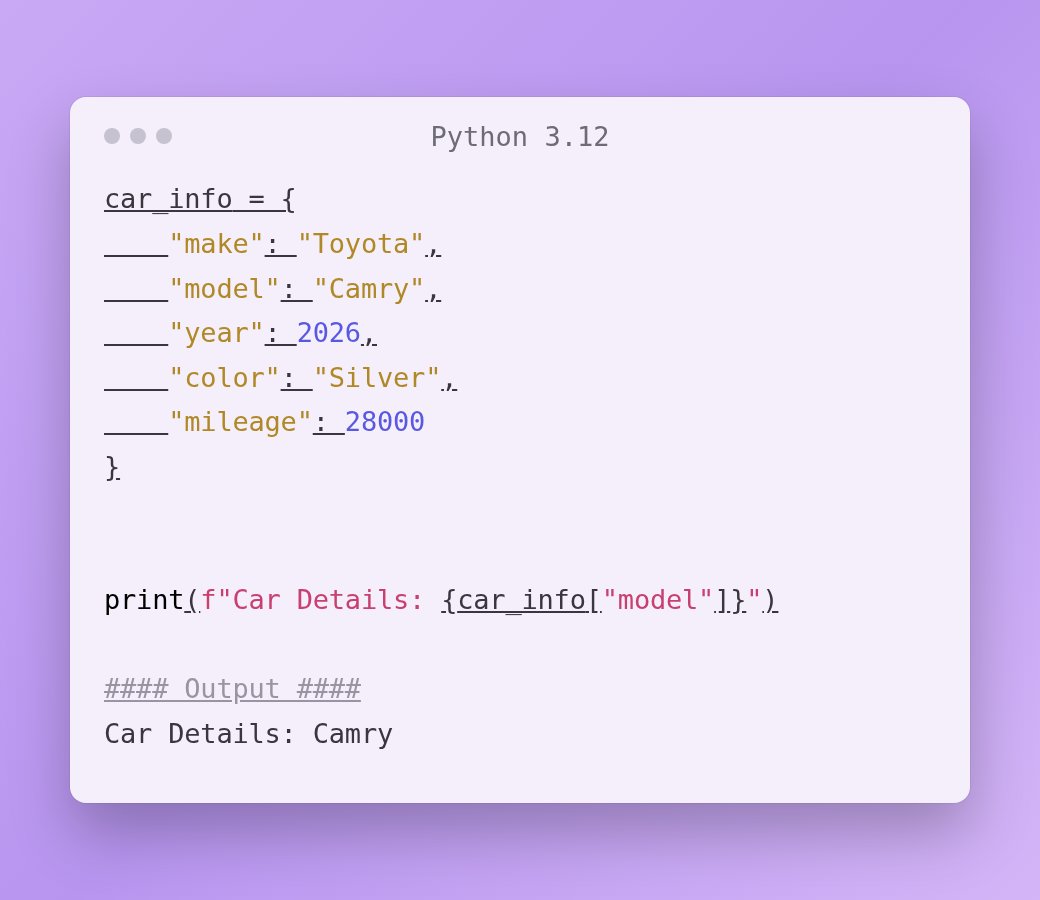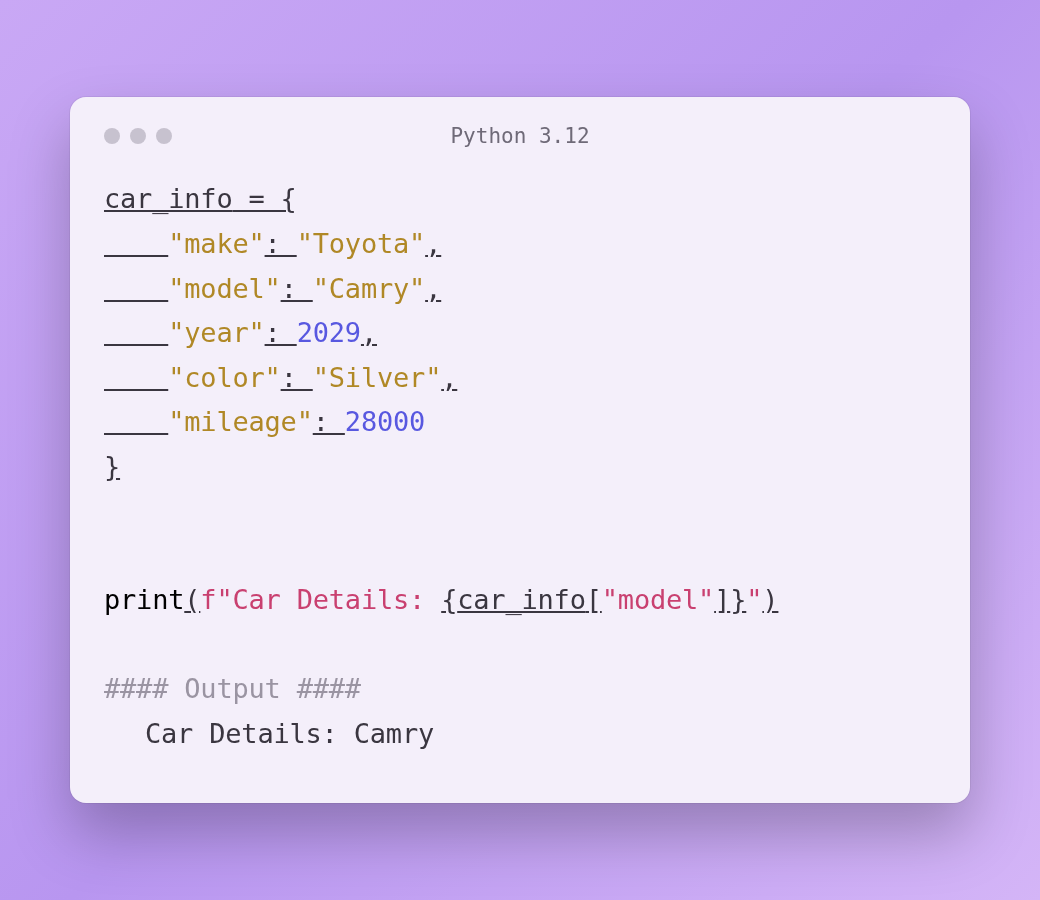--- a/index.html
+++ b/index.html
@@ -45,61 +45,61 @@
       height: 16px;
       border-radius: 50%;
       background: #c7c2cf;
     }
 
     .window-title {
       position: absolute;
       left: 0;
       right: 0;
       text-align: center;
-      font-size: 21px;
+      font-size: 27px;
       color: #6f6a78;
       font-family: ui-monospace, "SF Mono", Menlo, Monaco, Consolas, monospace;
       pointer-events: none;
     }
 
     .code-area {
       font-size: 27px;
       line-height: 1.65;
       white-space: pre;
       color: #3a3640;
       font-family: ui-monospace, "SF Mono", Menlo, Monaco, Consolas, monospace;
       letter-spacing: -0.2px;
     }
 
     .tok-default { color: #3a3640; text-decoration: underline; }
     .tok-string  { color: #b08826; }
     .tok-number  { color: #5858e0; }
     .tok-func    { color: #000000; }
     .tok-fstring { color: #c94070; }
-    .tok-comment { color: #9a94a2; }
-    .tok-output  { color: #3a3640; margin-left: 41px; }
+    .tok-comment { color: #9a94a2; text-decoration: underline; }
+    .tok-output  { color: #3a3640; }
   </style>
 </head>
 <body>
 
 <div class="window">
 
   <div class="titlebar">
     <div class="traffic-lights">
       <div class="traffic-light"></div>
       <div class="traffic-light"></div>
       <div class="traffic-light"></div>
     </div>
     <div class="window-title">Python 3.12</div>
   </div>
 
   <div class="code-area"><span class="tok-default">car_info</span><span class="tok-default"> = {</span>
 <span><span class="tok-default">    </span><span class="tok-string">"make"</span><span class="tok-default">: </span><span class="tok-string">"Toyota"</span><span class="tok-default">,</span></span>
 <span><span class="tok-default">    </span><span class="tok-string">"model"</span><span class="tok-default">: </span><span class="tok-string">"Camry"</span><span class="tok-default">,</span></span>
-<span><span class="tok-default">    </span><span class="tok-string">"year"</span><span class="tok-default">: </span><span class="tok-number">2029</span><span class="tok-default">,</span></span>
+<span><span class="tok-default">    </span><span class="tok-string">"year"</span><span class="tok-default">: </span><span class="tok-number">2026</span><span class="tok-default">,</span></span>
 <span><span class="tok-default">    </span><span class="tok-string">"color"</span><span class="tok-default">: </span><span class="tok-string">"Silver"</span><span class="tok-default">,</span></span>
 <span><span class="tok-default">    </span><span class="tok-string">"mileage"</span><span class="tok-default">: </span><span class="tok-number">28000</span><span class="tok-default"></span></span>
 <span class="tok-default">}</span>
 <span></span>
 <span></span>
 <span><span class="tok-func">print</span><span class="tok-default">(</span><span class="tok-fstring">f"Car Details: </span><span class="tok-default">{</span><span class="tok-default">car_info</span><span class="tok-default">[</span><span class="tok-fstring">"model"</span><span class="tok-default">]</span><span class="tok-default">}</span><span class="tok-fstring">"</span><span class="tok-default">)</span></span>
 <span></span>
 <span class="tok-comment">#### Output ####</span>
 <span class="tok-output">Car Details: Camry</span></div>
 

